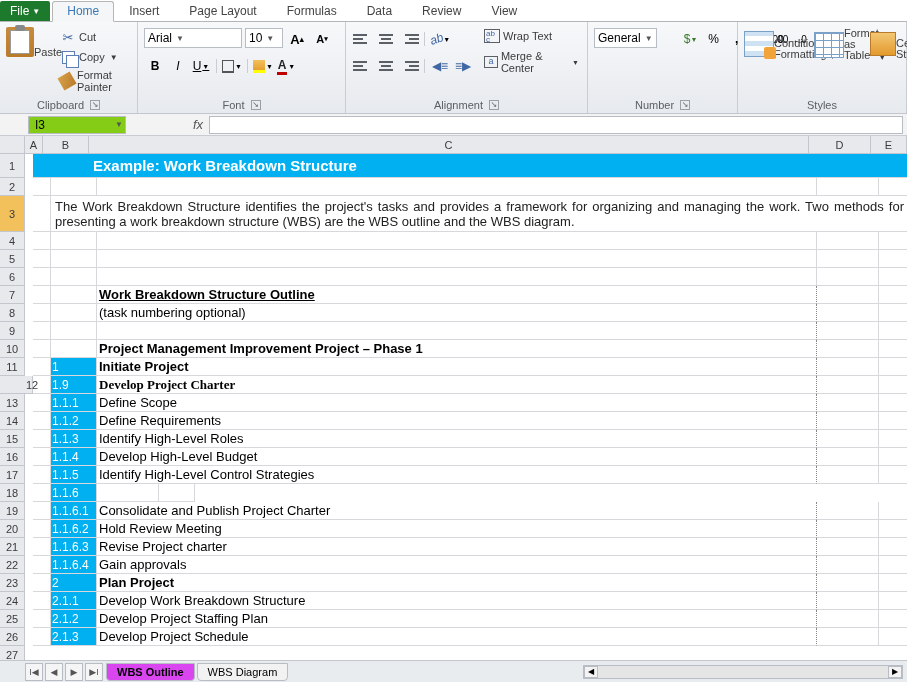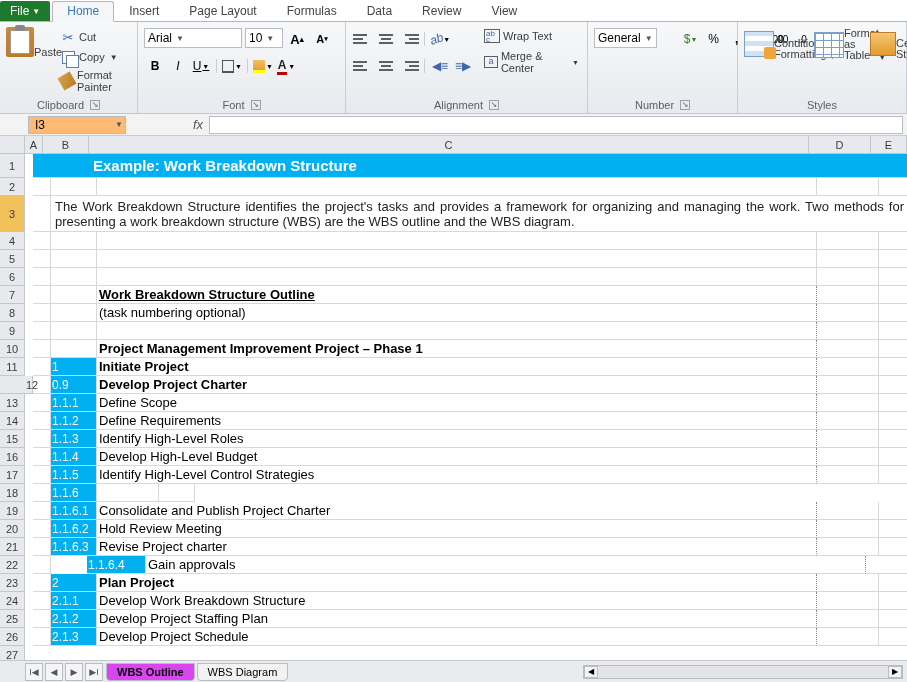--- a/index.html
+++ b/index.html
@@ -26,21 +26,21 @@
 .smallrow .mini { width:16px; height:16px; display:flex; align-items:center; justify-content:center; }
 .sel { border:1px solid #b8bcc4; background:#fff; height:20px; font-size:12px; display:flex; align-items:center; padding:0 3px; cursor:pointer; gap:4px;}
 .sel .dd{ font-size:8px; color:#555;}
 .iconbtn { width:22px; height:22px; display:flex; align-items:center; justify-content:center; cursor:pointer; border:1px solid transparent;}
 .rowbtns { display:flex; gap:1px;}
 
 .sep { width:1px; background:#c9ccd2; margin:4px 3px;}
 
 
 .fxbar { display:flex; align-items:center; height:22px; border-bottom:1px solid #c9ccd2; background:#f3f3f3;}
-.namebox { width:98px; background:#fdba74; border:1px solid #b8bcc4; height:18px; margin:0 3px 0 28px; display:flex; align-items:center; justify-content:space-between; padding:0 2px 0 6px; font-size:12px;}
+.namebox { width:98px; background:#84cc16; border:1px solid #b8bcc4; height:18px; margin:0 3px 0 28px; display:flex; align-items:center; justify-content:space-between; padding:0 2px 0 6px; font-size:12px;}
 .namebox .dd{font-size:8px;color:#555;}
 .fxlbl{ width:22px; text-align:center; font-style:italic; color:#555; font-size:13px;}
 .fxinput{ flex:1; background:#fff; border:1px solid #b8bcc4; height:18px; margin-right:4px;}
 
 
 .sheet { position:relative; height: calc(682px - 22px - 92px - 22px - 22px); overflow:hidden; display:flex;}
 .corner { width:25px; height:18px; background:#e7e9ec; border-right:1px solid #c3c6cc; border-bottom:1px solid #c3c6cc;}
 .colhdrs { display:flex; height:18px;}
 .colhdr { background:#e7e9ec; border-right:1px solid #c3c6cc; border-bottom:1px solid #c3c6cc; text-align:center; font-size:11px; color:#3b3b3b; line-height:18px; cursor:pointer;}
 .rowhdrs { display:flex; flex-direction:column;}
@@ -436,22 +436,22 @@
           </div>
           <div class="row">
             <div class="cell" style="width: 18px; height: 18px;"></div>
             <div class="cell numcell" style="width: 46px; height: 18px;">1</div>
             <div class="cell dotright bold" style="width: 720px; height: 18px;">Initiate Project</div>
             <div class="cell" style="width: 62px; height: 18px;"></div>
             <div class="cell" style="width: 36px; height: 18px;"></div>
           </div>
           <div class="row">
             <div class="cell" style="width: 18px; height: 18px;"></div>
-            <div class="cell numcell" style="width: 46px; height: 18px;">0.9</div>
-            <div class="cell dotright bold" style="width: 720px; height: 18px;">Develop Project Charter</div>
+            <div class="cell numcell" style="width: 46px; height: 18px;">1.9</div>
+            <div class="cell dotright bold" style="width: 720px; height: 18px; font-family: Liberation Serif, serif;">Develop Project Charter</div>
             <div class="cell" style="width: 62px; height: 18px;"></div>
             <div class="cell" style="width: 36px; height: 18px;"></div>
           </div>
           <div class="row">
             <div class="cell" style="width: 18px; height: 18px;"></div>
             <div class="cell numcell" style="width: 46px; height: 18px;">1.1.1</div>
             <div class="cell dotright" style="width: 720px; height: 18px;">Define Scope</div>
             <div class="cell" style="width: 62px; height: 18px;"></div>
             <div class="cell" style="width: 36px; height: 18px;"></div>
           </div>
@@ -505,21 +505,21 @@
           </div>
           <div class="row">
             <div class="cell" style="width: 18px; height: 18px;"></div>
             <div class="cell numcell" style="width: 46px; height: 18px;">1.1.6.3</div>
             <div class="cell dotright" style="width: 720px; height: 18px;">Revise Project charter</div>
             <div class="cell" style="width: 62px; height: 18px;"></div>
             <div class="cell" style="width: 36px; height: 18px;"></div>
           </div>
           <div class="row">
             <div class="cell" style="width: 18px; height: 18px;"></div>
-            <div class="cell numcell" style="width: 59px; height: 18px; margin-left: 36px;">1.1.6.4</div>
+            <div class="cell numcell" style="width: 46px; height: 18px;">1.1.6.4</div>
             <div class="cell dotright" style="width: 720px; height: 18px;">Gain approvals</div>
             <div class="cell" style="width: 62px; height: 18px;"></div>
             <div class="cell" style="width: 36px; height: 18px;"></div>
           </div>
           <div class="row">
             <div class="cell" style="width: 18px; height: 18px;"></div>
             <div class="cell numcell" style="width: 46px; height: 18px;">2</div>
             <div class="cell dotright bold" style="width: 720px; height: 18px;">Plan Project</div>
             <div class="cell" style="width: 62px; height: 18px;"></div>
             <div class="cell" style="width: 36px; height: 18px;"></div>

